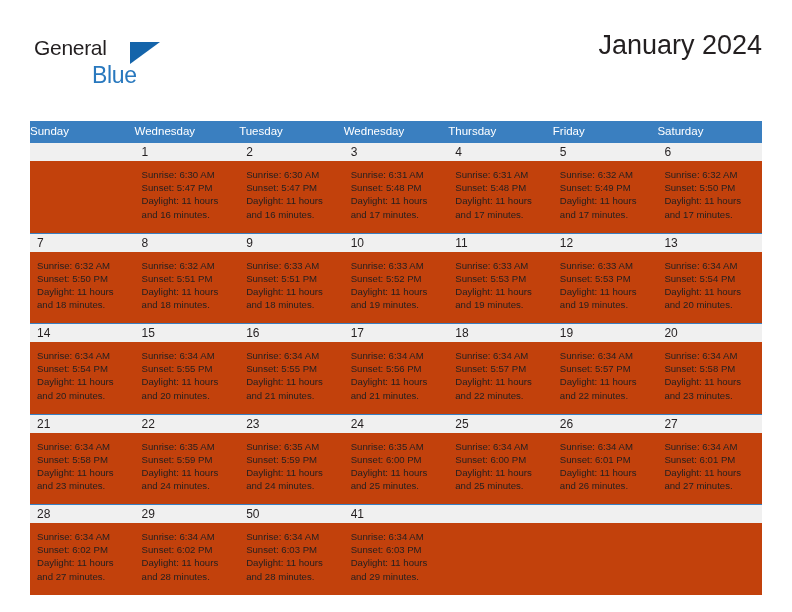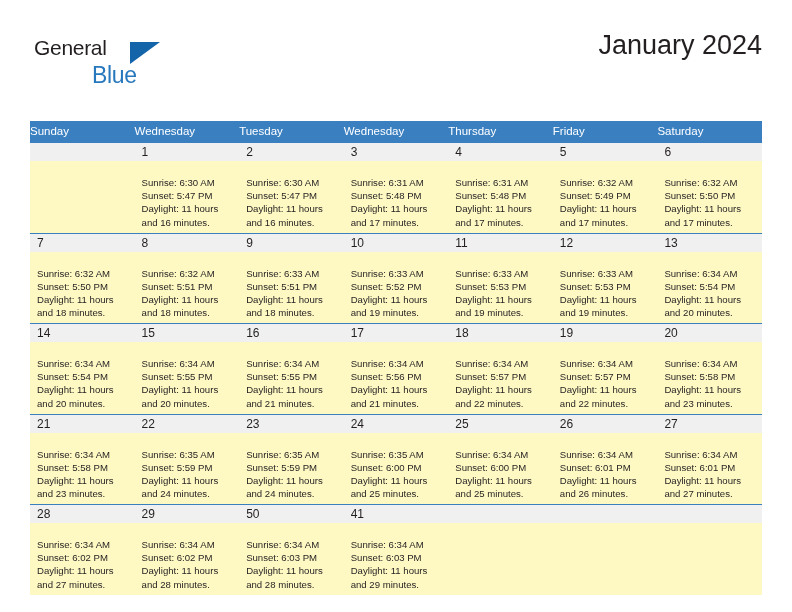--- a/index.html
+++ b/index.html
@@ -124,23 +124,23 @@
     border-top: 1.5px solid #3a7fc0;
     font-size: 12px;
     color: #231f20;
     height: 18px;
     line-height: 18px;
     padding-left: 7px;
     box-sizing: border-box;
   }
 
   tr.info-row td {
-    background: #fef9c3;
+    background: #c2410c;
     height: 72px;
-    padding: 15px 6px 0 7px;
+    padding: 7px 6px 0 7px;
     box-sizing: border-box;
   }
 
   .info {
     font-size: 9.6px;
     line-height: 13.2px;
     color: #231f20;
   }
   .info div { white-space: nowrap; }
 </style>

